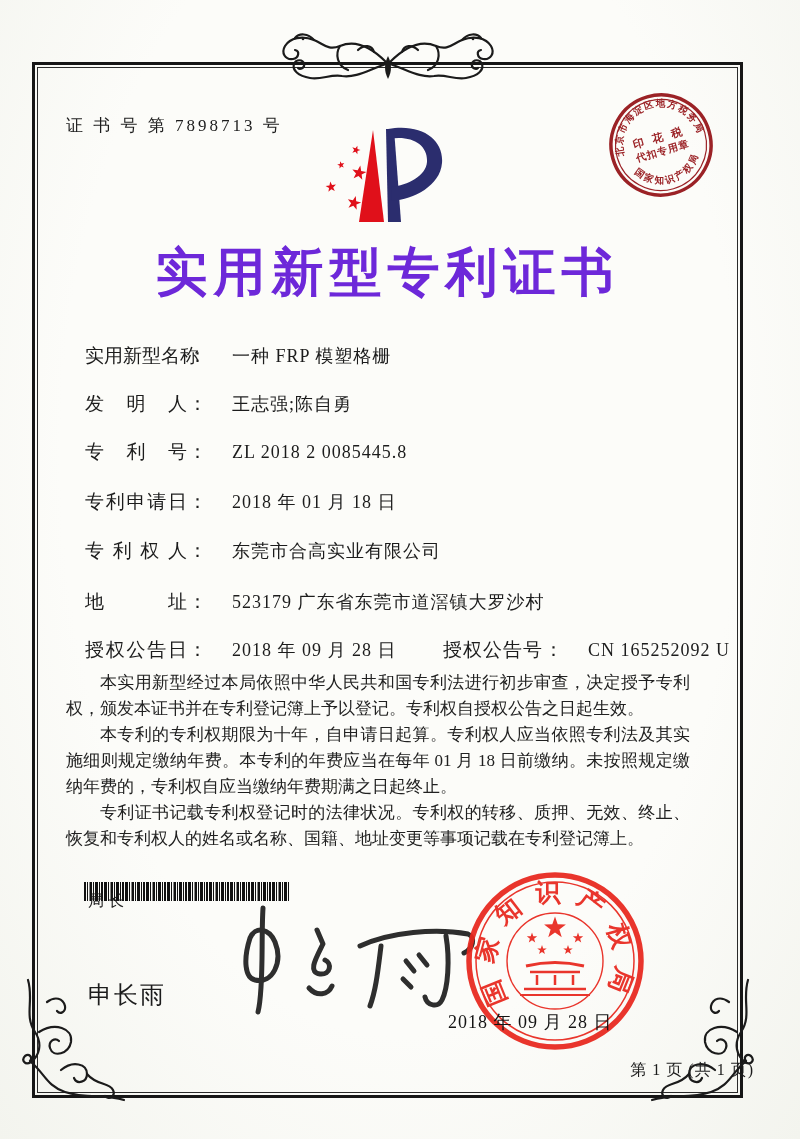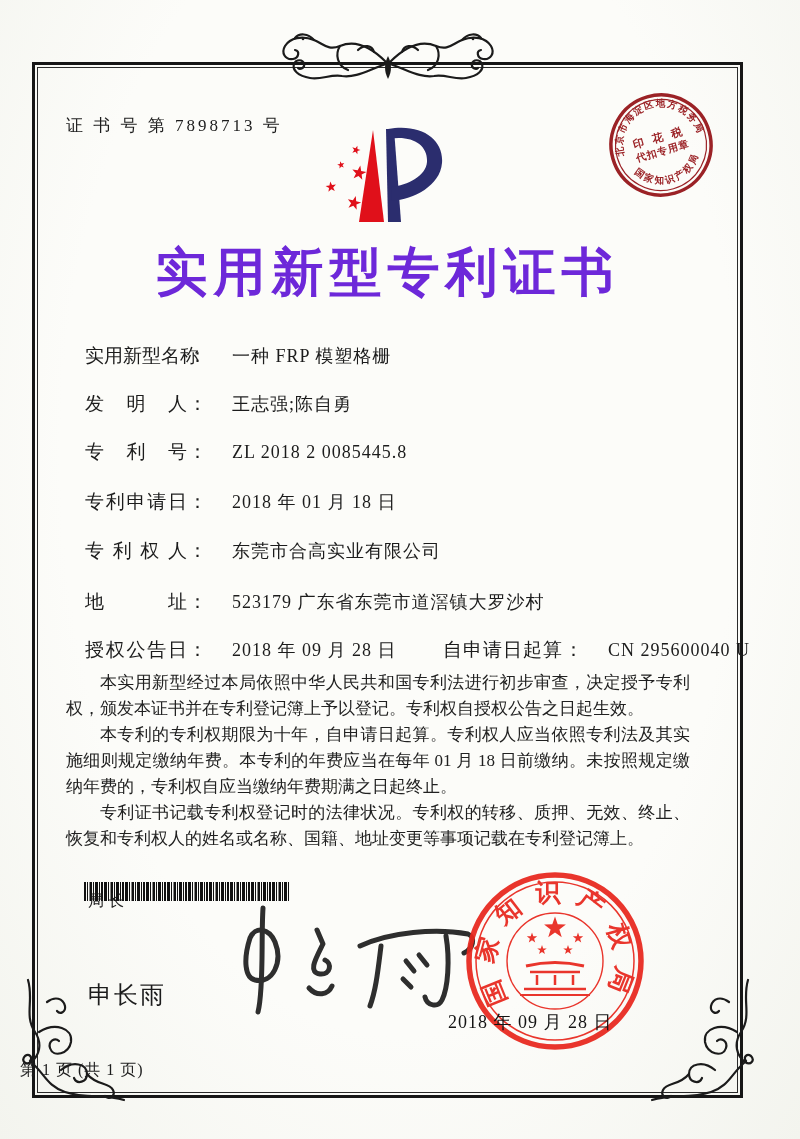--- a/index.html
+++ b/index.html
@@ -33,21 +33,21 @@
   }
   .fcolon{display:inline-block;margin-left:1px;}
   .fvalue{margin-left:25px;letter-spacing:1px;font-size:18px;}
   .frow-right{left:443px;width:300px;}
   .frow-right .flabel{width:auto;text-align-last:auto;letter-spacing:1px;}
   .paras{left:66px;top:670px;width:624px;font-size:17px;line-height:1.53;text-align:justify;color:#212121;}
   .paras p{margin:0;text-indent:2em;}
   .director-title{left:88px;top:891px;font-size:16px;letter-spacing:4px;font-family:"Liberation Sans","DejaVu Sans",sans-serif;}
   .director-name{left:88px;top:979px;font-size:24px;letter-spacing:2px;font-family:"Liberation Sans","DejaVu Sans",sans-serif;}
   .seal-date{left:448px;top:1010px;width:190px;font-size:18px;letter-spacing:1px;white-space:nowrap;color:#141414;}
-  .footer-page{left:20px;top:1060px;width:711px;text-align:left;font-size:16px;letter-spacing:1px;}
+  .footer-page{left:43px;top:1060px;width:711px;text-align:right;font-size:16px;letter-spacing:1px;}
   svg{display:block;}
   .orn path, .orn circle{vector-effect:non-scaling-stroke;}
 </style>
 </head>
 <body>
 
 <div class="page">
 
   <svg width="0" height="0" style="position:absolute" aria-hidden="true">
     <defs>
@@ -145,21 +145,21 @@
   <div class="abs frow" style="top:538px;">
     <span class="flabel">专利权人</span><span class="fcolon">：</span><span class="fvalue">东莞市合高实业有限公司</span>
   </div>
   <div class="abs frow" style="top:589px;">
     <span class="flabel">地址</span><span class="fcolon">：</span><span class="fvalue">523179 广东省东莞市道滘镇大罗沙村</span>
   </div>
   <div class="abs frow" style="top:637px;">
     <span class="flabel">授权公告日</span><span class="fcolon">：</span><span class="fvalue">2018 年 09 月 28 日</span>
   </div>
   <div class="abs frow frow-right" style="top:637px;">
-    <span class="flabel">自申请日起算</span><span class="fcolon">：</span><span class="fvalue">CN 295600040 U</span>
+    <span class="flabel">授权公告号</span><span class="fcolon">：</span><span class="fvalue">CN 165252092 U</span>
   </div>
 
   <div class="abs paras">
     <p>本实用新型经过本局依照中华人民共和国专利法进行初步审查，决定授予专利权，颁发本证书并在专利登记簿上予以登记。专利权自授权公告之日起生效。</p>
     <p>本专利的专利权期限为十年，自申请日起算。专利权人应当依照专利法及其实施细则规定缴纳年费。本专利的年费应当在每年 01 月 18 日前缴纳。未按照规定缴纳年费的，专利权自应当缴纳年费期满之日起终止。</p>
     <p>专利证书记载专利权登记时的法律状况。专利权的转移、质押、无效、终止、恢复和专利权人的姓名或名称、国籍、地址变更等事项记载在专利登记簿上。</p>
   </div>
 
   <svg class="abs" style="left:84px;top:882px;" width="206" height="19" viewBox="0 0 206 19">
     <rect x="0" y="0" width="206" height="19" fill="url(#bc)"></rect>

